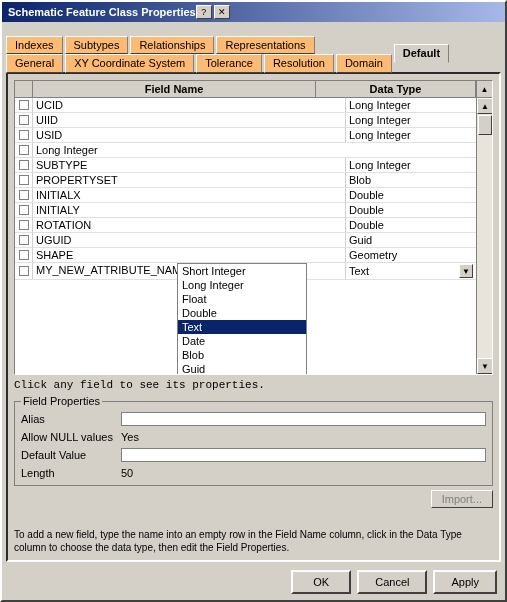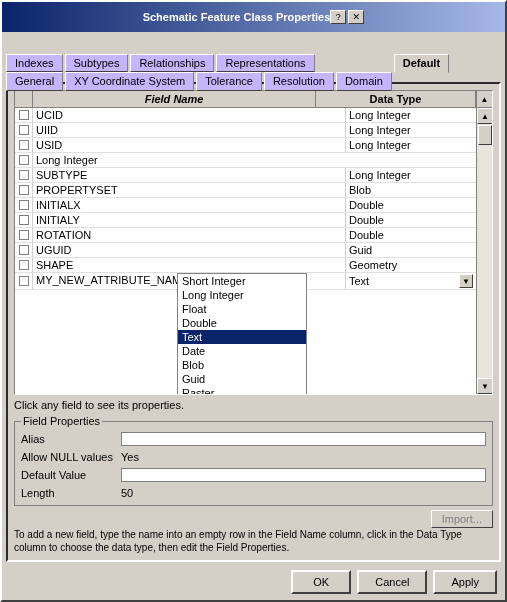--- a/index.html
+++ b/index.html
@@ -1,59 +1,59 @@
 <!DOCTYPE html>
 <html><head>
   <meta charset="utf-8">
   <style>
     * { box-sizing: border-box; margin: 0; padding: 0; font-family: 'MS Sans Serif', Tahoma, sans-serif; font-size: 11px; }
     body { background: #d4d0c8; width: 507px; height: 602px; overflow: hidden; }
     
     .window { width: 507px; height: 602px; background: #d4d0c8; border: 2px solid #ffffff; border-right-color: #404040; border-bottom-color: #404040; display: flex; flex-direction: column; }
     
-    .title-bar { background: linear-gradient(to right, #0a246a, #a6b8e8); color: white; padding: 3px 6px; display: flex; justify-content: center; align-items: center; height: 30px; flex-shrink: 0; }
+    .title-bar { background: linear-gradient(to right, #0a246a, #a6b8e8); color: white; padding: 3px 6px; display: flex; justify-content: flex-start; align-items: center; height: 20px; flex-shrink: 0; }
     .title-text { font-weight: bold; font-size: 11px; }
     .title-buttons { display: flex; gap: 2px; }
     .title-btn { width: 16px; height: 14px; background: #d4d0c8; border: 1px solid; border-top-color: #ffffff; border-left-color: #ffffff; border-right-color: #404040; border-bottom-color: #404040; display: flex; align-items: center; justify-content: center; font-size: 9px; cursor: pointer; color: black; }
     
     .tabs-row1 { display: flex; padding: 4px 4px 0 4px; background: #d4d0c8; flex-shrink: 0; }
     .tabs-row2 { display: flex; padding: 0 4px 9px 4px; background: #d4d0c8; flex-shrink: 0; }
     
-    .tab { padding: 2px 8px; border: 1px solid; border-top-color: #ffffff; border-left-color: #ffffff; border-right-color: #808080; border-bottom-color: #404040; background: #c4b5fd; cursor: pointer; margin-right: 2px; position: relative; top: 18px; white-space: nowrap; }
+    .tab { padding: 2px 8px; border: 1px solid; border-top-color: #ffffff; border-left-color: #ffffff; border-right-color: #808080; border-bottom-color: #404040; background: #fdba74; cursor: pointer; margin-right: 2px; position: relative; top: 10px; white-space: nowrap; }
     .tab.active { background: #d4d0c8; border-bottom-color: #d4d0c8; top: 0px; z-index: 2; padding-bottom: 3px; font-weight: bold; }
     
     .content { flex: 1; background: #d4d0c8; border: 2px inset; border-top-color: #808080; border-left-color: #808080; border-right-color: #ffffff; border-bottom-color: #ffffff; margin: 0 4px 4px 4px; padding: 6px; display: flex; flex-direction: column; overflow: hidden; }
     
     .table-container { flex: 1; border: 1px solid; border-top-color: #808080; border-left-color: #808080; border-right-color: #ffffff; border-bottom-color: #ffffff; background: white; display: flex; flex-direction: column; overflow: hidden; min-height: 0; }
     
     .table-header { display: flex; background: #d4d0c8; border-bottom: 1px solid #808080; flex-shrink: 0; }
     .th { padding: 2px 4px; border-right: 1px solid #808080; font-weight: bold; text-align: center; }
-    .th-name { flex: 1; font-style: italic; }
+    .th-name { flex: 1; }
     .th-type { width: 160px; }
     
     .table-body { flex: 1; overflow-y: auto; overflow-x: hidden; position: relative; }
     
     .table-row { display: flex; border-bottom: 1px solid #e0e0e0; }
     .td-check { width: 18px; display: flex; align-items: center; justify-content: center; border-right: 1px solid #d0d0d0; flex-shrink: 0; }
     .td-name { flex: 1; padding: 1px 3px; border-right: 1px solid #d0d0d0; min-width: 0; }
     .td-type { width: 130px; padding: 1px 3px; flex-shrink: 0; display: flex; align-items: center; justify-content: space-between; }
     
     .checkbox { width: 10px; height: 10px; border: 1px solid #808080; background: white; flex-shrink: 0; }
     
     .dropdown-arrow { width: 14px; height: 14px; background: #d4d0c8; border: 1px solid; border-top-color: #ffffff; border-left-color: #ffffff; border-right-color: #404040; border-bottom-color: #404040; display: flex; align-items: center; justify-content: center; font-size: 8px; flex-shrink: 0; cursor: pointer; }
     .dropdown-item { padding: 1px 4px; cursor: pointer; }
     .dropdown-item.selected { background: #0a246a; color: white; }
     
-    .hint-text { margin: 4px 0 4px 0; color: #000; }
+    .hint-text { margin: 4px 0 4px 0; color: #000; font-family: Liberation Mono, monospace; }
     .prop-row { display: flex; height: 16px; align-items: center; }
     .prop-label { width: 100px; }
     .prop-value { flex: 1; background: white; border: 1px solid #808080; min-height: 14px; padding: 0 2px; }
     .prop-value-nobox { flex: 1; }
     
-    .import-row { display: flex; justify-content: flex-end; margin-bottom: 0; }
+    .import-row { display: flex; justify-content: flex-end; margin-bottom: 20px; }
     .import-btn { padding: 2px 10px; background: #d4d0c8; border: 1px solid; border-top-color: #ffffff; border-left-color: #ffffff; border-right-color: #404040; border-bottom-color: #404040; cursor: pointer; color: #808080; }
     
     .info-text { font-size: 10px; color: #000; line-height: 1.3; }
     
     .button-row { display: flex; justify-content: flex-end; gap: 6px; padding: 4px 8px 6px 8px; flex-shrink: 0; }
     .btn { padding: 4px 16px; background: #d4d0c8; border: 2px solid; border-top-color: #ffffff; border-left-color: #ffffff; border-right-color: #404040; border-bottom-color: #404040; cursor: pointer; min-width: 60px; text-align: center; }
     
     .scrollbar { display: flex; flex-direction: column; width: 16px; background: #d4d0c8; border-left: 1px solid #808080; flex-shrink: 0; }
     .scroll-btn { width: 16px; height: 16px; background: #d4d0c8; border: 1px solid; border-top-color: #ffffff; border-left-color: #ffffff; border-right-color: #404040; border-bottom-color: #404040; display: flex; align-items: center; justify-content: center; font-size: 8px; cursor: pointer; flex-shrink: 0; }
     .scroll-track { flex: 1; background: #e8e4dc; }

